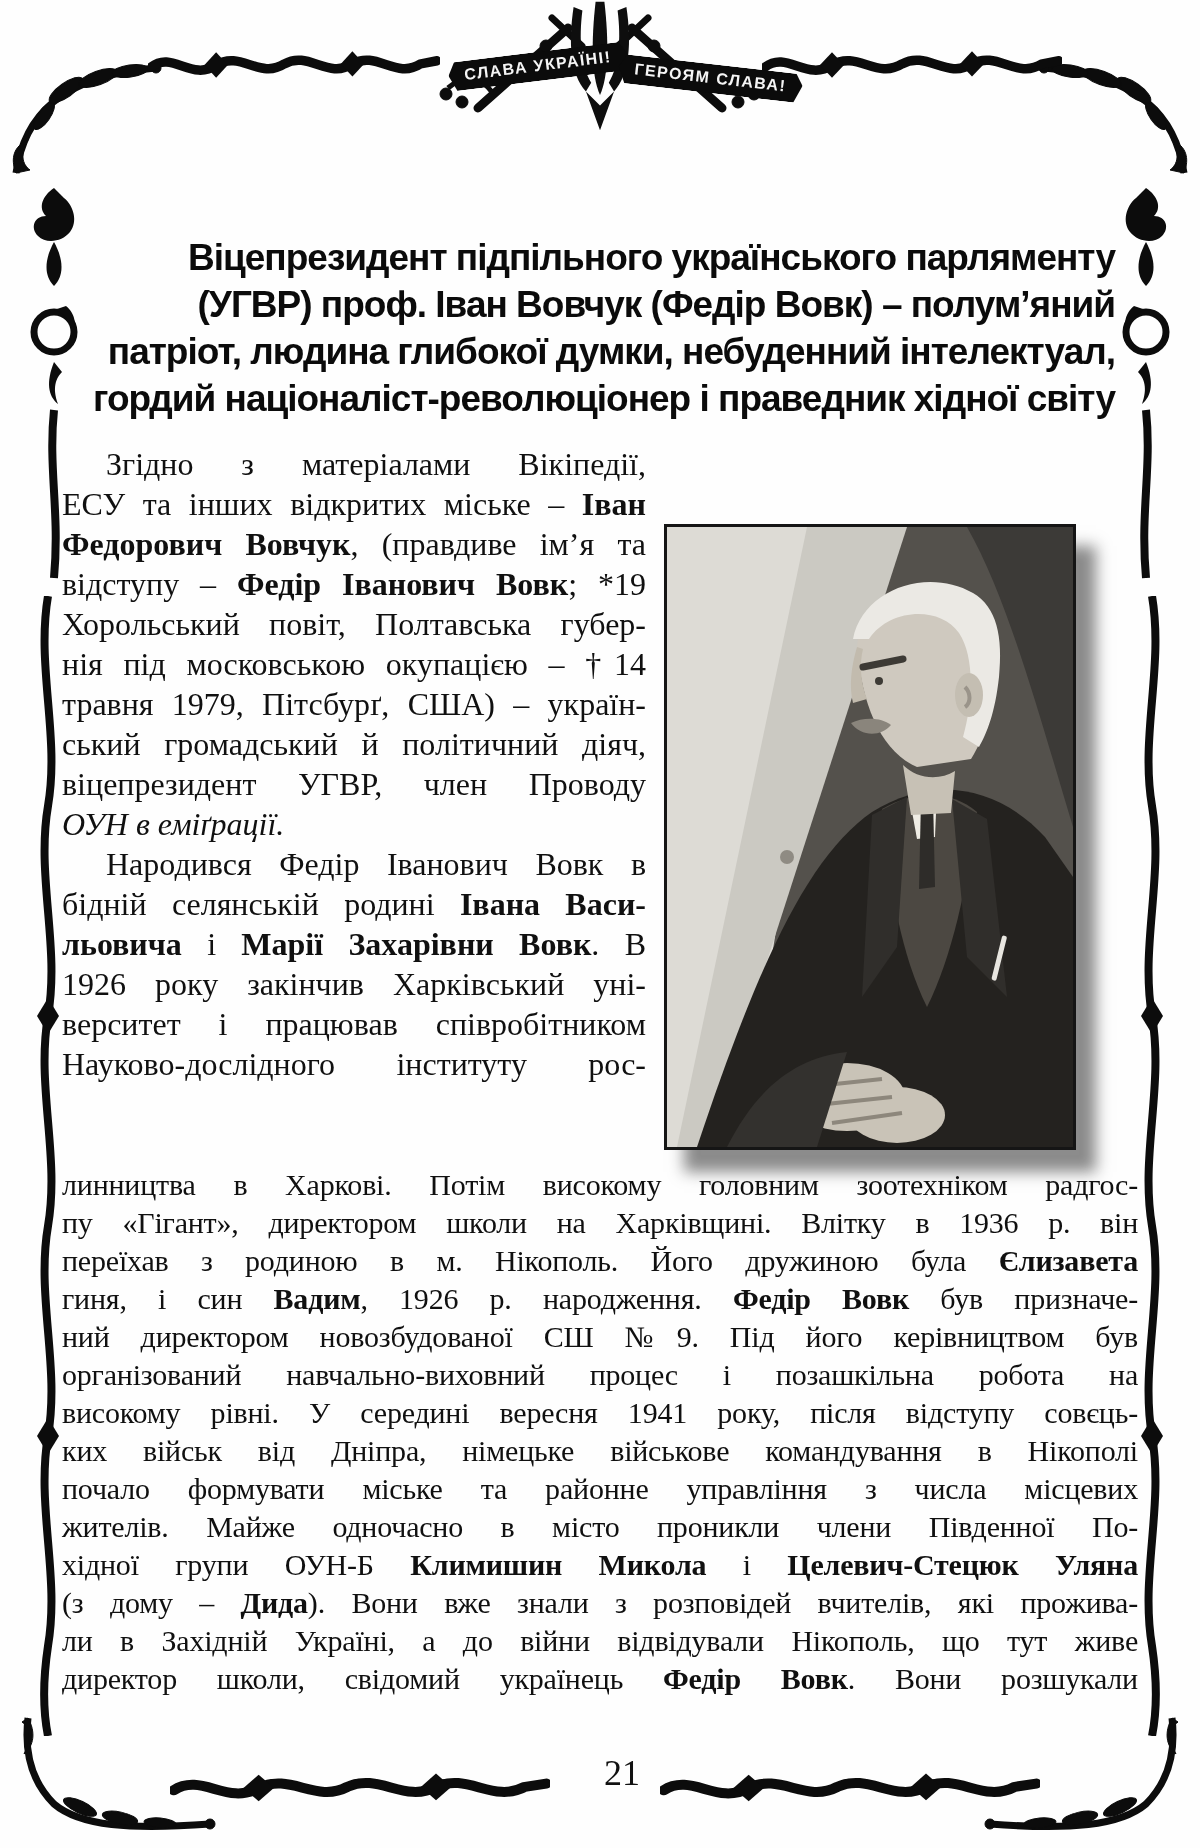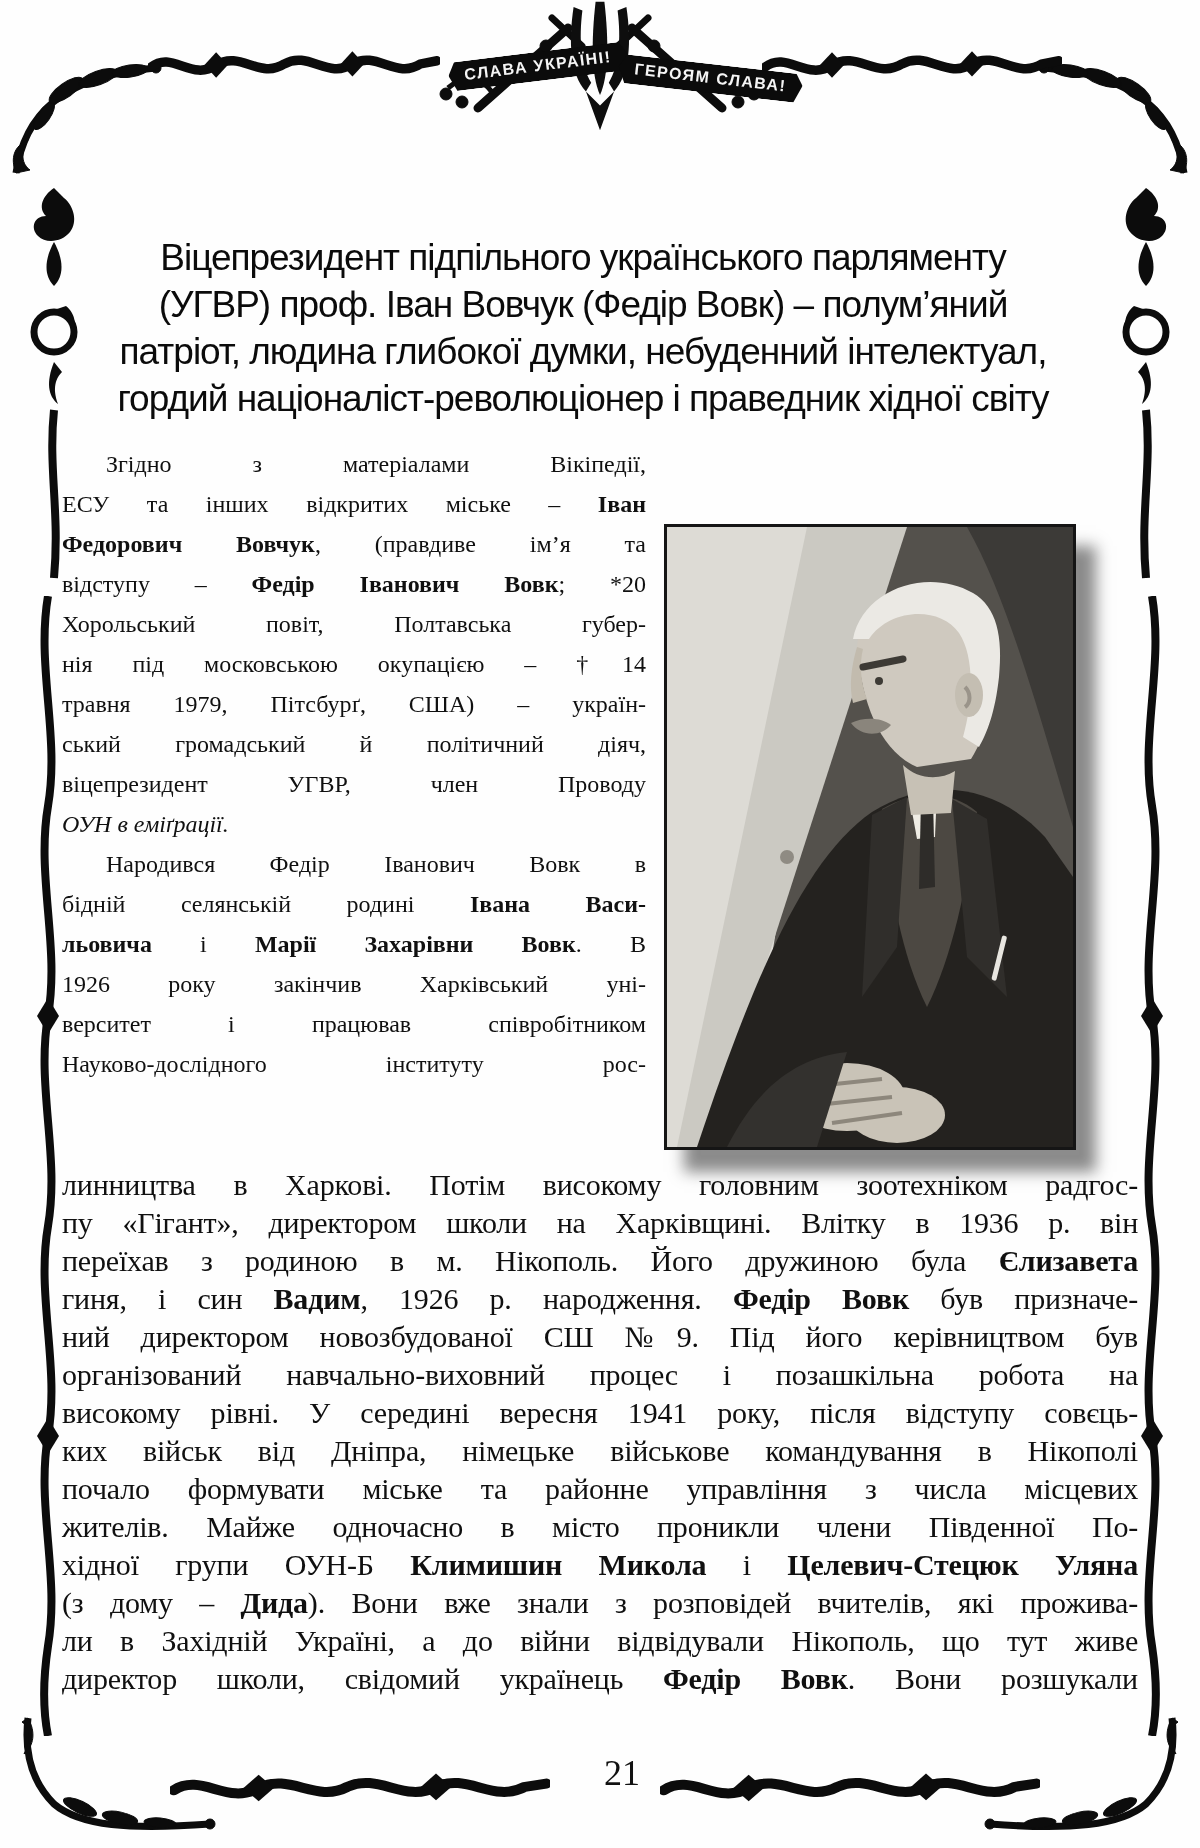--- a/index.html
+++ b/index.html
@@ -15,27 +15,27 @@
     position:absolute;background:#0b0b0b;color:#f5f5f5;
     font-family:"Liberation Sans", sans-serif;font-weight:700;
     font-size:16px;letter-spacing:1.5px;padding:5px 16px 6px 16px;
     clip-path:polygon(4% 0,96% 0,100% 40%,96% 100%,4% 100%,0 45%);
     white-space:nowrap;
   }
   .ribbon.left{left:448px;top:52px;transform:rotate(-7deg);}
   .ribbon.right{left:618px;top:64px;transform:rotate(6.5deg);}
   
   .title{
-    position:absolute;left:68px;top:234px;width:1030px;text-align:center;
-    font-family:"Liberation Sans", sans-serif;font-weight:400;
+    position:absolute;left:85px;top:234px;width:1030px;text-align:right;
+    font-family:"Liberation Sans", sans-serif;font-weight:700;
     font-size:37px;line-height:47px;letter-spacing:-1px;color:#0b0b0b;
   }
   
   .textblock{position:absolute;color:#101010;}
-  .col-text{left:62px;top:444px;width:584px;font-size:24px;line-height:40px;}
+  .col-text{left:62px;top:444px;width:584px;font-size:32px;line-height:40px;}
   .full-text{left:62px;top:1166px;width:1076px;font-size:30px;line-height:38px;letter-spacing:-0.2px;}
   .tline{text-align:justify;text-align-last:justify;white-space:normal;}
   .tline.endline{text-align-last:left;font-style:italic;}
   .tline.indent{text-indent:44px;}
   .tline b{font-weight:700;}
   
   .photo{
     position:absolute;left:664px;top:524px;width:406px;height:620px;
     border:3px solid #151515;background:#c9c7c2;
     box-shadow:20px 22px 14px rgba(25,25,25,0.5);
@@ -176,21 +176,21 @@
     <div>Віцепрезидент підпільного українського парляменту</div>
     <div>(УГВР) проф. Іван Вовчук (Федір Вовк) – полум’яний</div>
     <div>патріот, людина глибокої думки, небуденний інтелектуал,</div>
     <div>гордий націоналіст-революціонер і праведник хідної світу</div>
   </div>
 
   <div class="textblock col-text">
       <div class="tline indent"><span>Згідно з матеріалами Вікіпедії,</span></div>
       <div class="tline"><span>ЕСУ та інших відкритих міське – </span><b>Іван</b></div>
       <div class="tline"><b>Федорович Вовчук</b><span>, (правдиве ім’я та</span></div>
-      <div class="tline"><span>відступу – </span><b>Федір Іванович Вовк</b><span>; *20</span></div>
+      <div class="tline"><span>відступу – </span><b>Федір Іванович Вовк</b><span>; *19</span></div>
       <div class="tline"><span>Хорольський повіт, Полтавська губер-</span></div>
       <div class="tline"><span>нія під московською окупацією – †14</span></div>
       <div class="tline"><span>травня 1979, Пітсбурґ, США) – україн-</span></div>
       <div class="tline"><span>ський громадський й політичний діяч,</span></div>
       <div class="tline"><span>віцепрезидент УГВР, член Проводу</span></div>
       <div class="tline endline"><span>ОУН в еміґрації.</span></div>
       <div class="tline indent"><span>Народився Федір Іванович Вовк в</span></div>
       <div class="tline"><span>бідній селянській родині </span><b>Івана Васи-</b></div>
       <div class="tline"><b>льовича</b><span> і </span><b>Марії Захарівни Вовк</b><span>. В</span></div>
       <div class="tline"><span>1926 року закінчив Харківський уні-</span></div>

